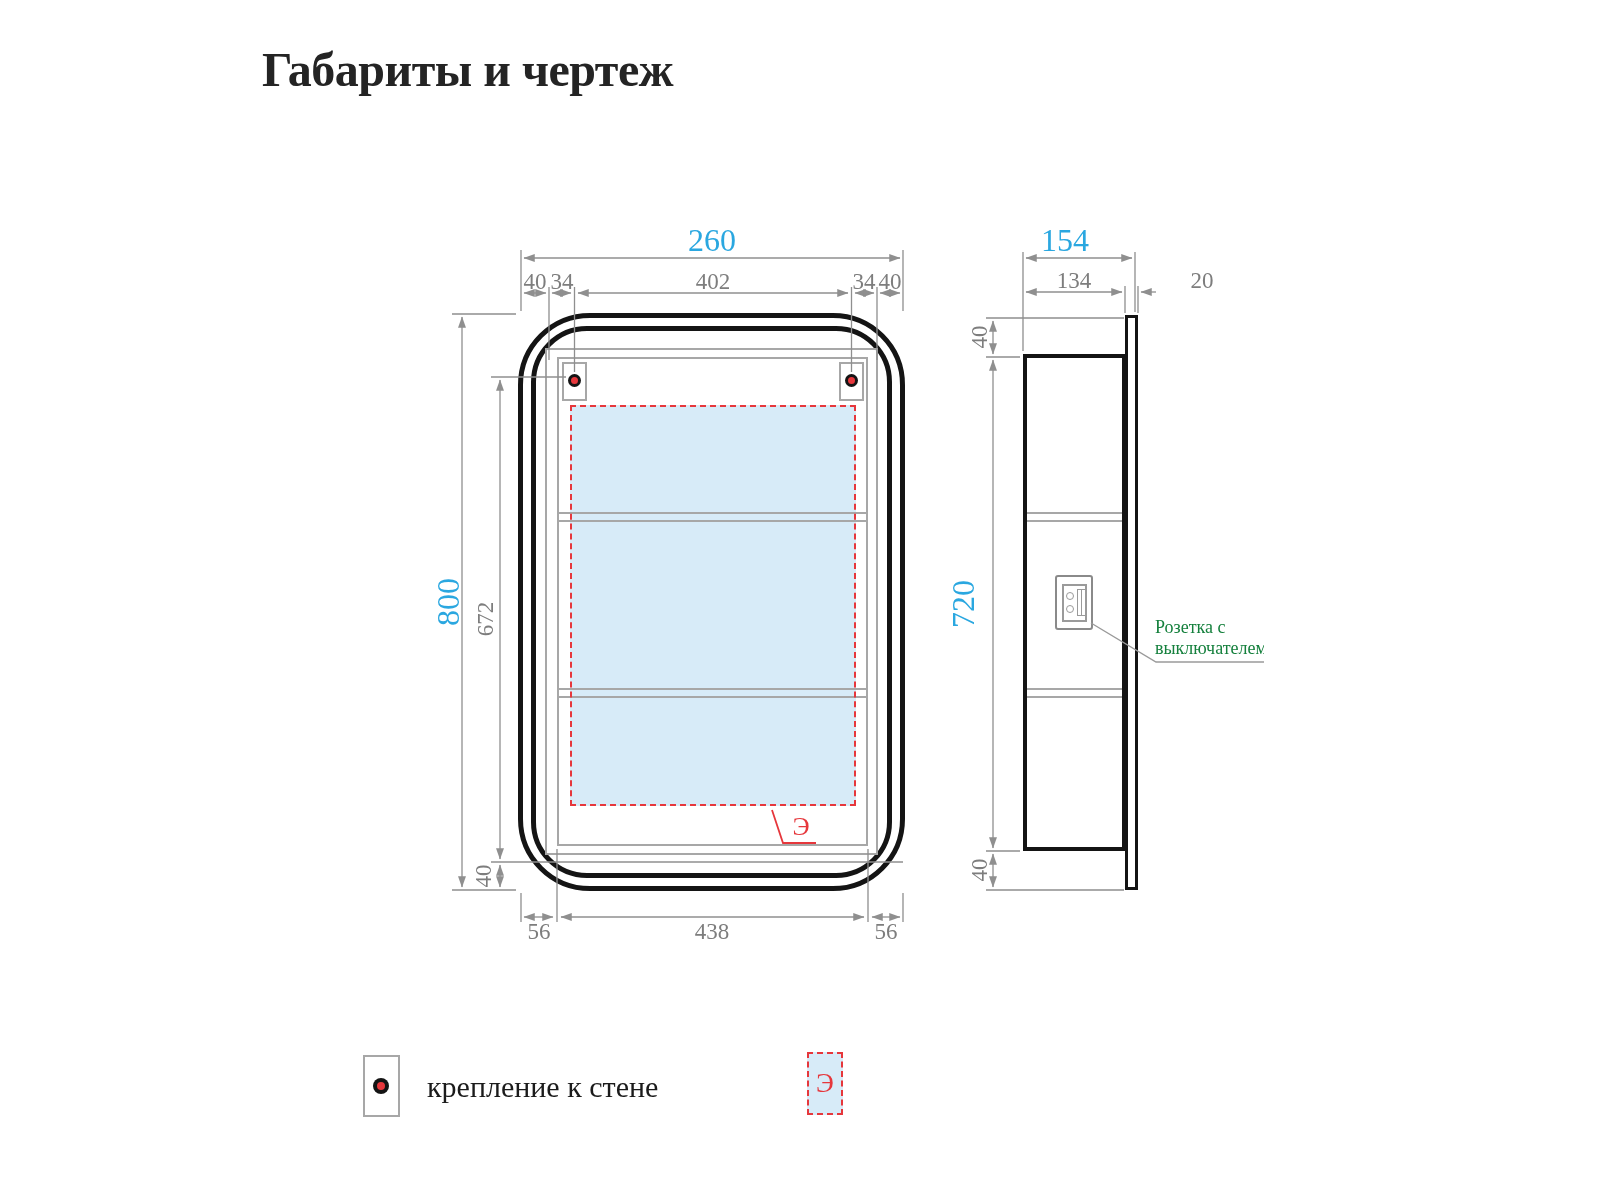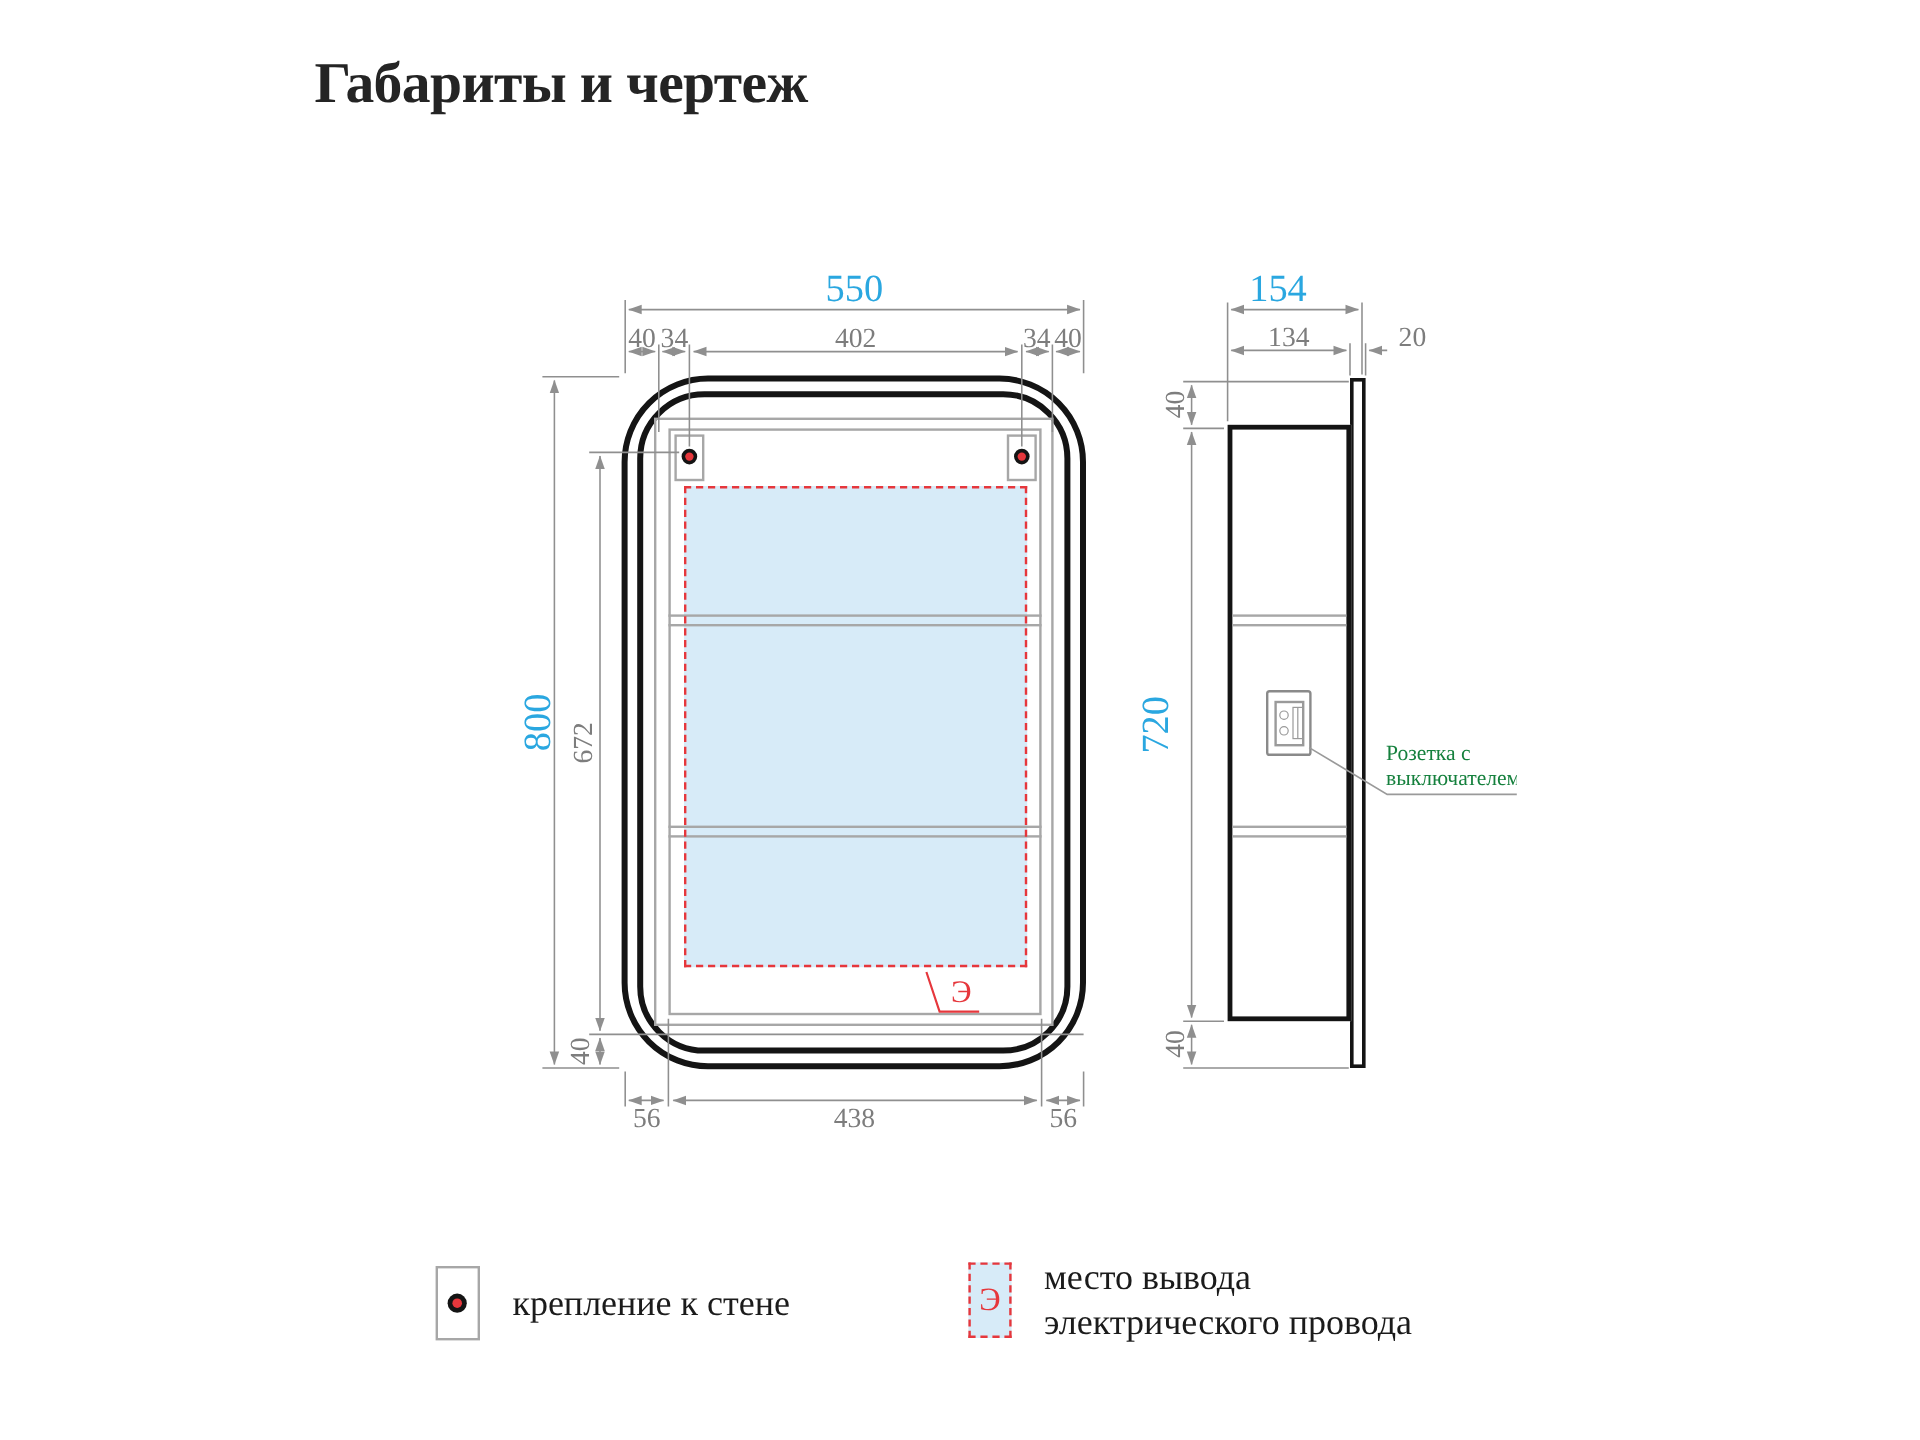--- a/index.html
+++ b/index.html
@@ -123,56 +123,52 @@
       <line x1="993" y1="360" x2="993" y2="848" marker-start="url(#arr)" marker-end="url(#arr)"></line>
       <line x1="993" y1="854" x2="993" y2="887" marker-start="url(#arr)" marker-end="url(#arr)"></line>
       <path d="M986,851 H1020 M986,890 H1124"></path>
     </g>
 
     <path d="M1091,623 L1156,662 H1285" stroke="#9a9a9a" stroke-width="1.4" fill="none"></path>
 
     <path d="M772,810 L783,843 H816" stroke="#e6373c" stroke-width="1.8" fill="none"></path>
   </svg>
 
-  <div class="hlabel accent" style="left:712px;top:240px;">550</div>
+  <div class="hlabel accent" style="left:712px;top:240px;">260</div>
   <div class="hlabel" style="left:535px;top:282px;">40</div>
   <div class="hlabel" style="left:562px;top:282px;">34</div>
   <div class="hlabel" style="left:713px;top:282px;">402</div>
   <div class="hlabel" style="left:864px;top:282px;">34</div>
   <div class="hlabel" style="left:890px;top:282px;">40</div>
 
   <div class="vlabel accent" style="left:448px;top:602px;">800</div>
   <div class="vlabel" style="left:486px;top:619px;">672</div>
   <div class="vlabel" style="left:484px;top:876px;">40</div>
 
   <div class="hlabel" style="left:539px;top:932px;">56</div>
   <div class="hlabel" style="left:712px;top:932px;">438</div>
   <div class="hlabel" style="left:886px;top:932px;">56</div>
 
   <div class="hlabel accent" style="left:1065px;top:240px;">154</div>
   <div class="hlabel" style="left:1074px;top:281px;">134</div>
-  <div class="hlabel" style="left:1177px;top:281px;">20</div>
+  <div class="hlabel" style="left:1202px;top:281px;">20</div>
 
   <div class="vlabel" style="left:980px;top:337px;">40</div>
   <div class="vlabel accent" style="left:963px;top:604px;">720</div>
   <div class="vlabel" style="left:980px;top:870px;">40</div>
 
   <div class="callout" style="left:1155px;top:617px;">
     <div>Розетка с</div>
     <div>выключателем</div>
   </div>
 
   <div class="e-symbol" style="left:801px;top:827px;">Э</div>
 
   <div class="abs bracket" style="left:363px;top:1055px;width:37px;height:62px;"></div>
   <div class="abs dot-outer" style="left:373px;top:1078px;width:16px;height:16px;"></div>
   <div class="abs dot-inner" style="left:377px;top:1082px;width:8px;height:8px;"></div>
   <div class="legend-label" style="left:427px;top:1068px;">крепление к стене</div>
 
   <div class="abs zone-fill zone-border legend-icon-zone" style="left:807px;top:1052px;width:36px;height:63px;color:#e6373c;font-size:27px;font-weight:500;">
     <span>Э</span>
   </div>
-  <div class="legend-label" style="left:870px;top:1046px;">
-    <div>место вывода</div>
-    <div>электрического провода</div>
-  </div>
 
 </div>
 
 </body></html>

